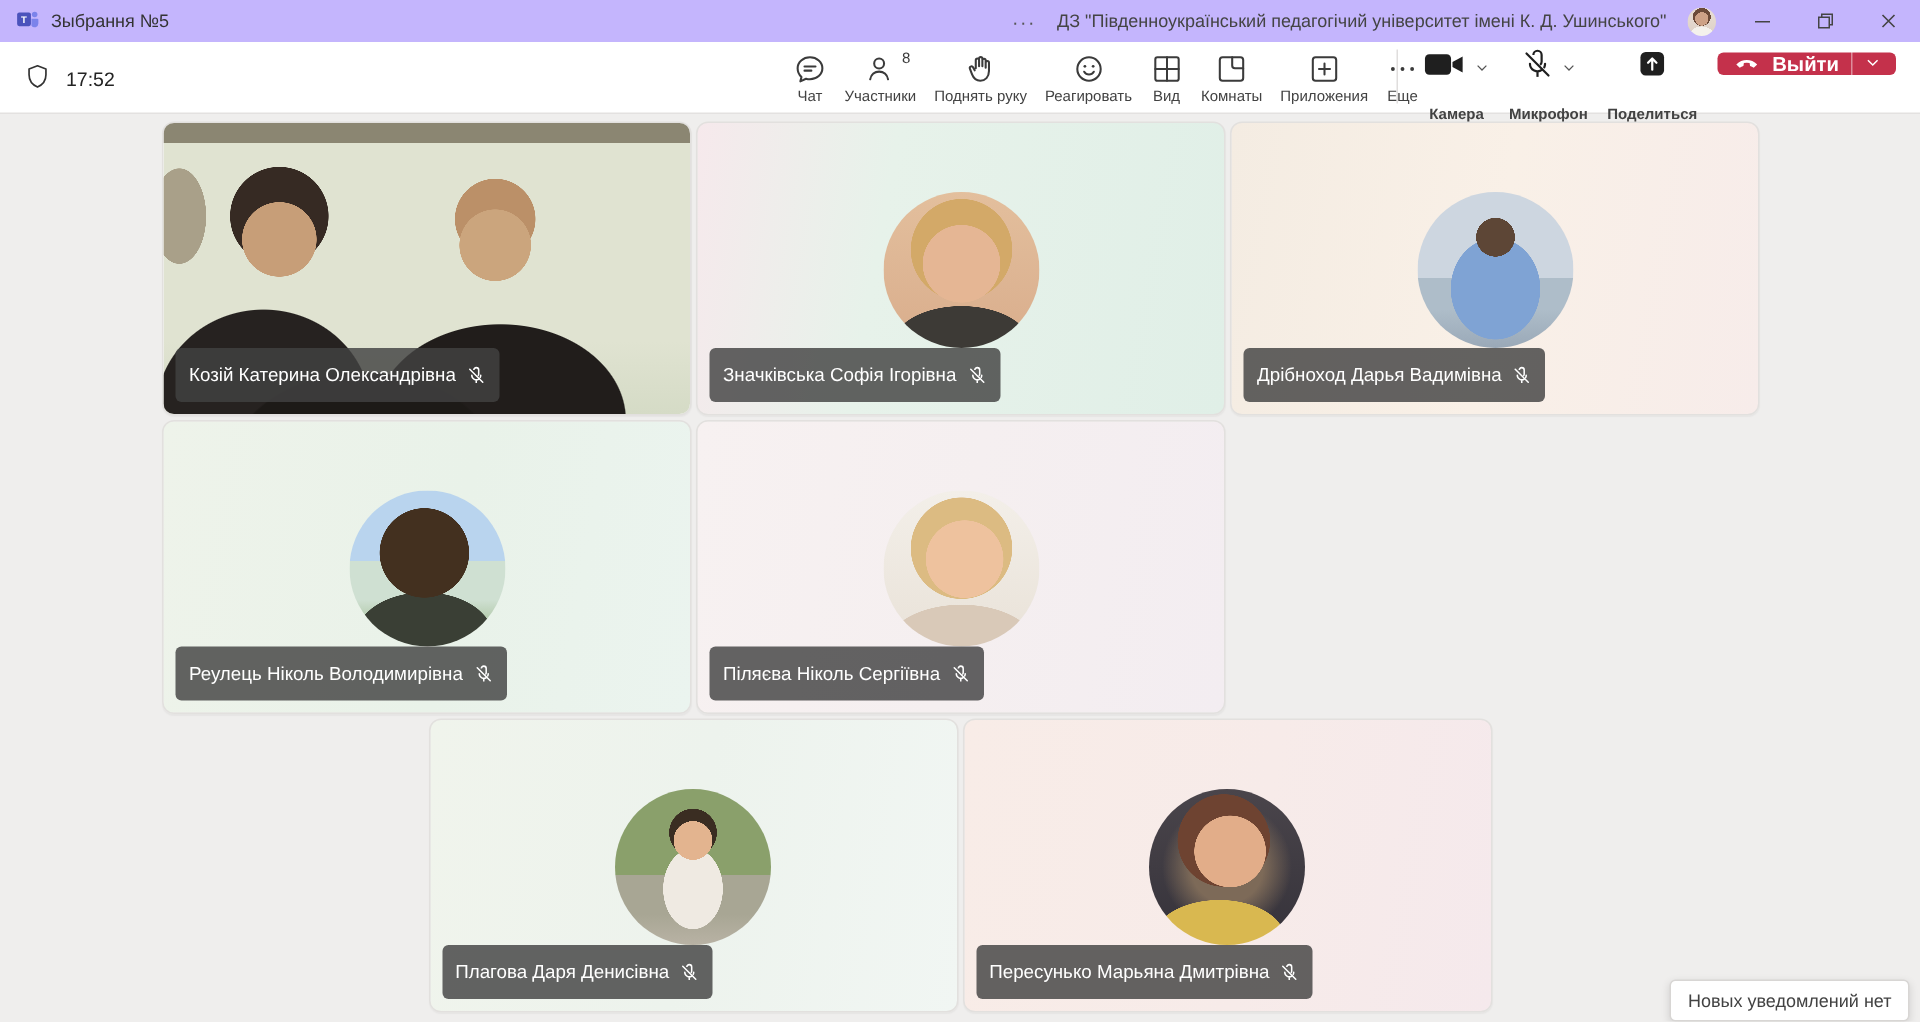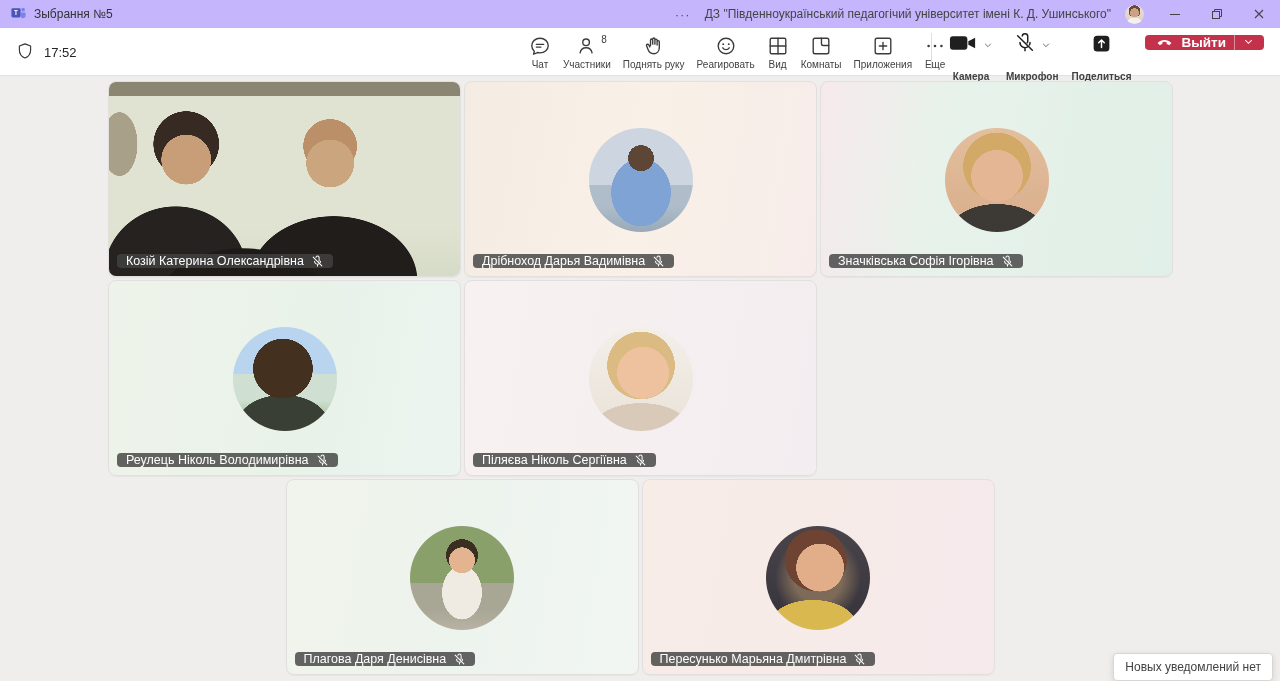--- a/index.html
+++ b/index.html
@@ -43,21 +43,21 @@
   
   .stage { position:absolute; top:77px; left:0; right:0; bottom:0; }
   .grid { padding-top:4px; }
   .grow { display:flex; gap:3px; margin-left:108px; margin-bottom:3px; }
   .grow.center { margin-left:0; justify-content:center; }
   .tile { position:relative; width:353px; height:196px; border-radius:8px; overflow:hidden;
     border:1px solid #e2e0de; background:#fff; box-shadow:0 1px 1px rgba(0,0,0,.04); }
   .tile.active { border:2px solid var(--active,#5b5fc7); }
 
   .pill { position:absolute; left:8px; bottom:8px; display:flex; align-items:center; gap:7px;
-    background:rgba(66,66,66,.82); color:#fff; border-radius:4px; padding:0 9px; font-size:12.5px; white-space:nowrap;text-align:right; }
+    background:rgba(66,66,66,.82); color:#fff; border-radius:4px; padding:11px 9px; font-size:12.5px; white-space:nowrap;text-align:right; }
   .pillmic { display:flex; align-items:center; }
 
   
   .t2 { background:linear-gradient(100deg,#f6e9ec 0%,#e7f2ea 35%,#e0efe7 100%); }
   .t3 { background:linear-gradient(100deg,#f4ece2 0%,#f9f0e7 50%,#f7ecea 100%); }
   .t4 { background:#fbfbfa; }
   .t5 { background:linear-gradient(100deg,#eef3ea 0%,#e9f2e9 55%,#ebf4ef 100%); }
   .t6 { background:linear-gradient(100deg,#f7f1f1 0%,#f5eff0 50%,#f3edf1 100%); }
   .t7 { background:linear-gradient(100deg,#f0f4ec 0%,#edf3ed 50%,#f1f6f3 100%); }
   .t8 { background:linear-gradient(100deg,#f8ece7 0%,#f7ebe9 55%,#f5e9ec 100%); }
@@ -315,38 +315,38 @@
             <span class="pillmic">
               <svg width="13" height="13" viewBox="0 0 24 24">
                 <path d="M9 5a3 3 0 0 1 6 0v5a3 3 0 0 1-1.1 2.3" fill="none" stroke="#fff" stroke-width="1.9"></path>
                 <path d="M6.5 11.5a5.5 5.5 0 0 0 8.9 4.3M17.5 11.5c0 .9-.2 1.8-.6 2.6" fill="none" stroke="#fff" stroke-width="1.9" stroke-linecap="round"></path>
                 <path d="M12 17.5V21" stroke="#fff" stroke-width="1.9"></path>
                 <path d="M4 4l16 16" stroke="#fff" stroke-width="1.9" stroke-linecap="round"></path>
               </svg>
             </span>
           </div>
         </div>
+        <div class="tile t2">
+          <div class="avatar av2"></div>
+          <div class="pill">
+            <span>Значківська Софія Ігорівна</span>
+            <span class="pillmic">
+              <svg width="13" height="13" viewBox="0 0 24 24">
+                <path d="M9 5a3 3 0 0 1 6 0v5a3 3 0 0 1-1.1 2.3" fill="none" stroke="#fff" stroke-width="1.9"></path>
+                <path d="M6.5 11.5a5.5 5.5 0 0 0 8.9 4.3M17.5 11.5c0 .9-.2 1.8-.6 2.6" fill="none" stroke="#fff" stroke-width="1.9" stroke-linecap="round"></path>
+                <path d="M12 17.5V21" stroke="#fff" stroke-width="1.9"></path>
+                <path d="M4 4l16 16" stroke="#fff" stroke-width="1.9" stroke-linecap="round"></path>
+              </svg>
+            </span>
+          </div>
+        </div>
         <div class="tile t3">
           <div class="avatar av3"></div>
           <div class="pill">
             <span>Дрібноход Дарья Вадимівна</span>
-            <span class="pillmic">
-              <svg width="13" height="13" viewBox="0 0 24 24">
-                <path d="M9 5a3 3 0 0 1 6 0v5a3 3 0 0 1-1.1 2.3" fill="none" stroke="#fff" stroke-width="1.9"></path>
-                <path d="M6.5 11.5a5.5 5.5 0 0 0 8.9 4.3M17.5 11.5c0 .9-.2 1.8-.6 2.6" fill="none" stroke="#fff" stroke-width="1.9" stroke-linecap="round"></path>
-                <path d="M12 17.5V21" stroke="#fff" stroke-width="1.9"></path>
-                <path d="M4 4l16 16" stroke="#fff" stroke-width="1.9" stroke-linecap="round"></path>
-              </svg>
-            </span>
-          </div>
-        </div>
-        <div class="tile t2">
-          <div class="avatar av2"></div>
-          <div class="pill">
-            <span>Значківська Софія Ігорівна</span>
             <span class="pillmic">
               <svg width="13" height="13" viewBox="0 0 24 24">
                 <path d="M9 5a3 3 0 0 1 6 0v5a3 3 0 0 1-1.1 2.3" fill="none" stroke="#fff" stroke-width="1.9"></path>
                 <path d="M6.5 11.5a5.5 5.5 0 0 0 8.9 4.3M17.5 11.5c0 .9-.2 1.8-.6 2.6" fill="none" stroke="#fff" stroke-width="1.9" stroke-linecap="round"></path>
                 <path d="M12 17.5V21" stroke="#fff" stroke-width="1.9"></path>
                 <path d="M4 4l16 16" stroke="#fff" stroke-width="1.9" stroke-linecap="round"></path>
               </svg>
             </span>
           </div>
         </div>

